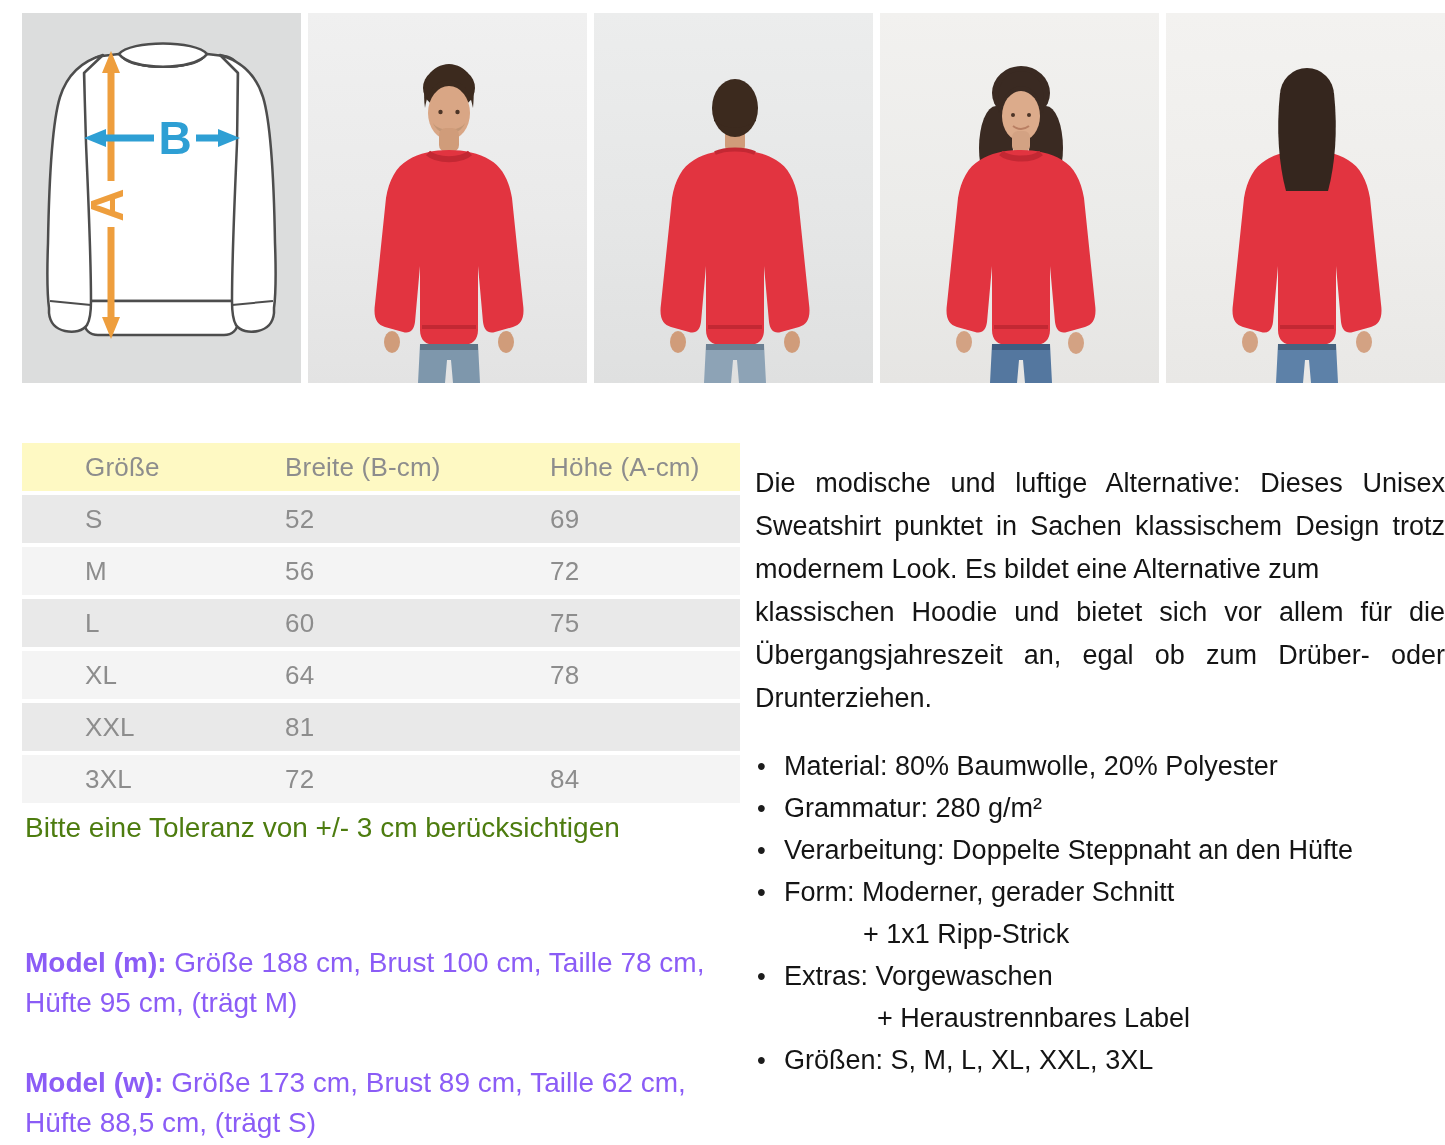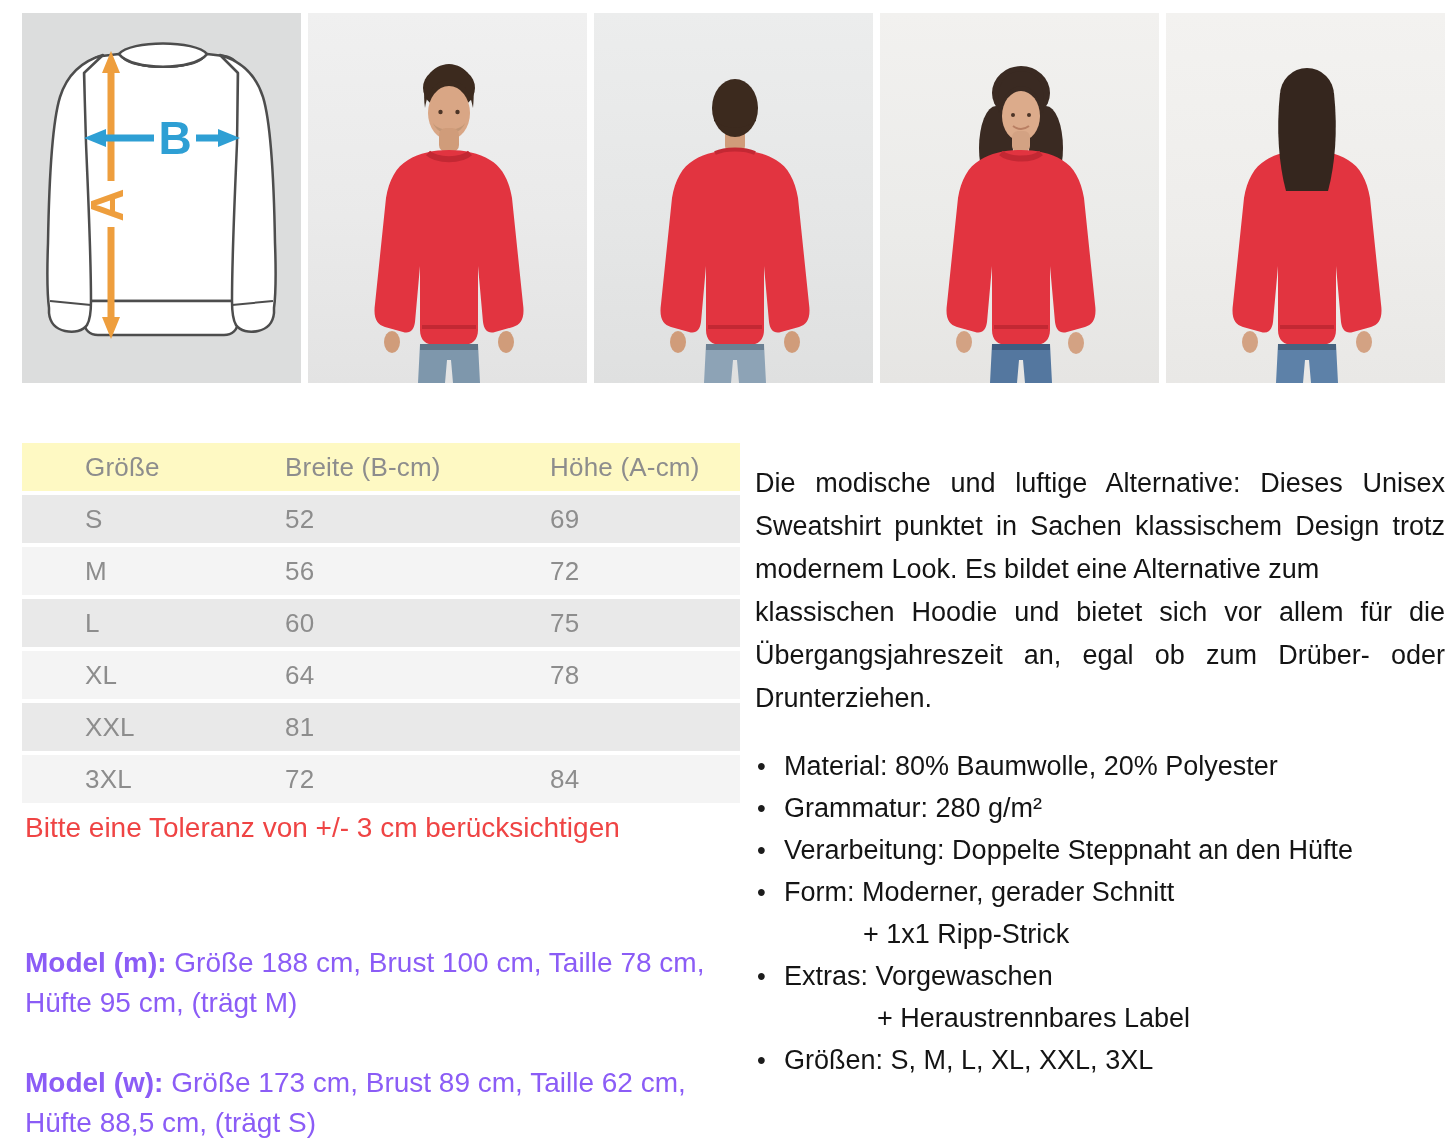--- a/index.html
+++ b/index.html
@@ -24,21 +24,21 @@
   .t-row{
     display:grid;grid-template-columns:200px 265px 1fr;align-items:center;
     height:48px;margin-bottom:4px;padding-left:63px;box-sizing:border-box;
     font-size:26px;color:#8d8d8d;letter-spacing:0.2px;
   }
   .t-row.head{background:#fef9c3;}
   .t-row.odd{background:#e9e9e9;}
   .t-row.even{background:#f4f4f4;}
 
   
-  .tolerance{position:absolute;left:25px;top:812px;font-size:28px;color:#ef4444;}
+  .tolerance{position:absolute;left:25px;top:812px;font-size:28px;color:#4d7c0f;}
   .model{position:absolute;left:25px;width:710px;font-size:28px;line-height:40px;color:#8b5cf6;}
   .model b{font-weight:bold;}
   .model-m{top:915px;}
   .model-w{top:1035px;}
 
   
   .desc{position:absolute;left:755px;top:450px;width:690px;
         font-size:27px;line-height:43px;color:#141414;text-align:justify;margin-top:12px;}
   .desc .part{display:block;}
   .features{position:absolute;left:757px;top:745px;width:690px;font-size:27px;color:#141414;}

